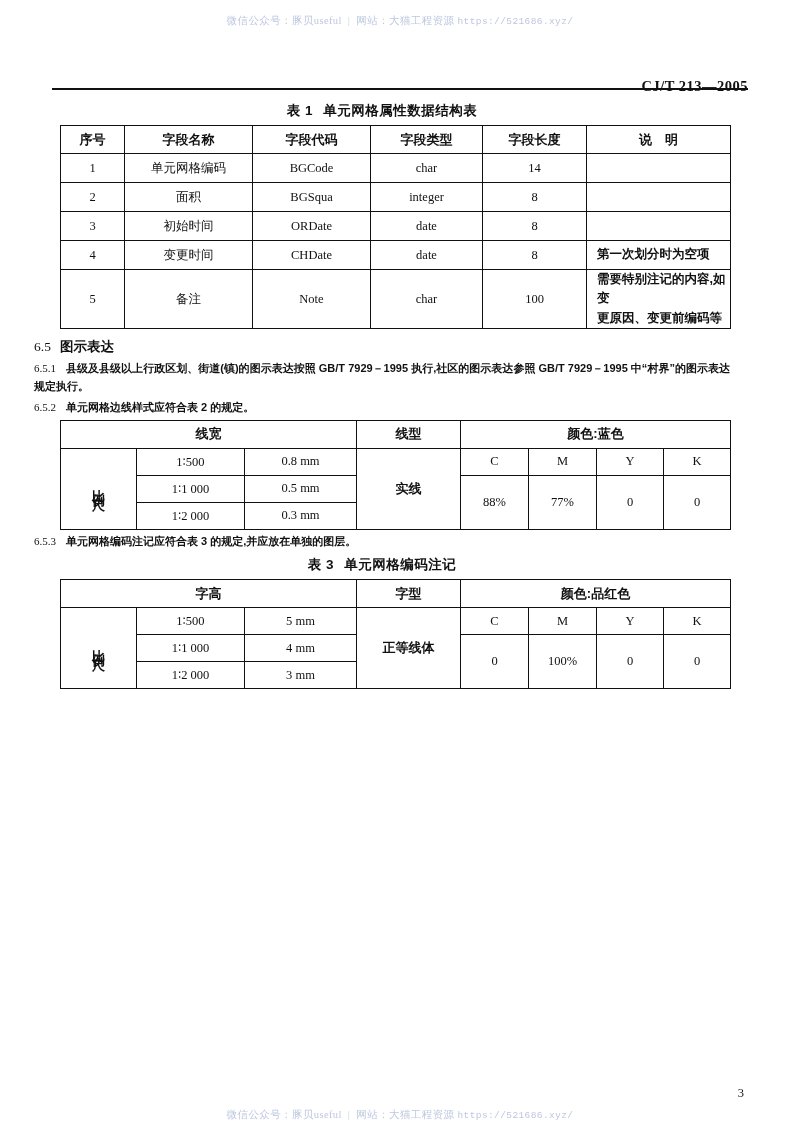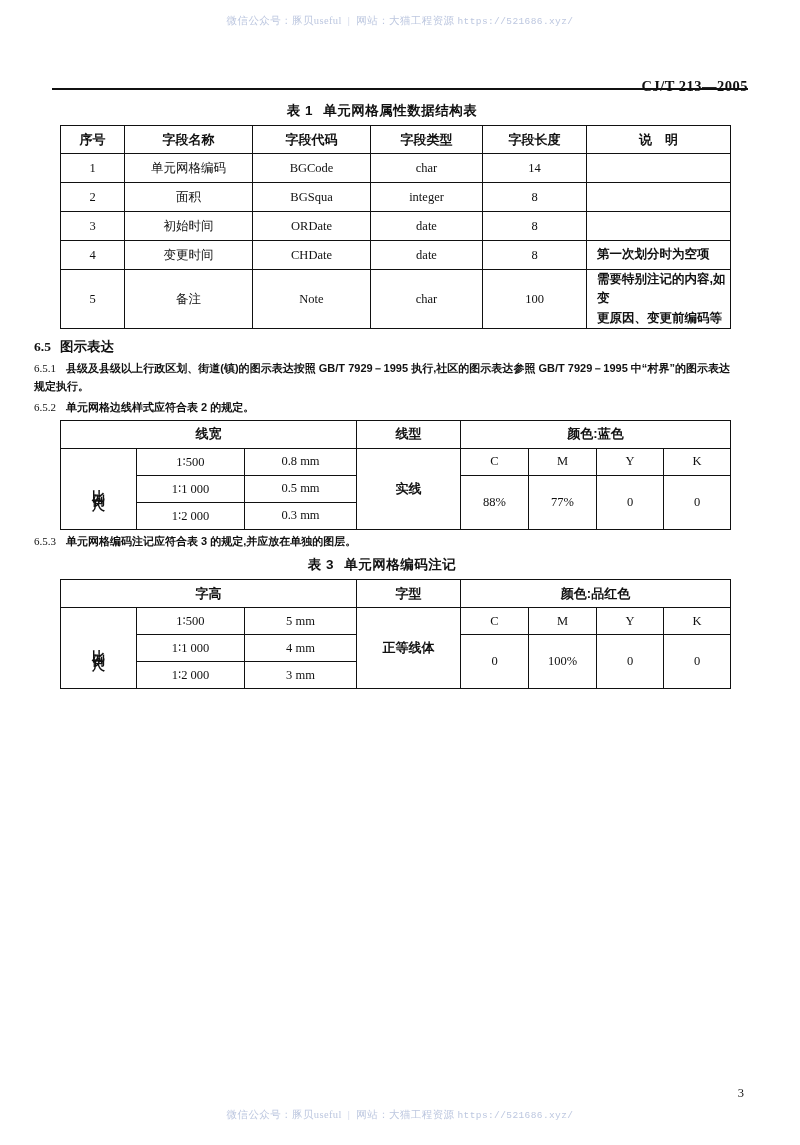--- a/index.html
+++ b/index.html
@@ -112,21 +112,21 @@
   .t1 td.note-cell.single { height: 28px; }
   .t1 tr.tall td { height: 52px; }
 
   
   .sec-head {
     font-family: "Liberation Sans", "DejaVu Sans", sans-serif;
     font-weight: bold;
     font-size: 13.5px;
     margin: 9px 0 4px 0;
   }
-  .sec-head .num { font-family: "Liberation Serif", "DejaVu Serif", serif; font-weight: bold; }
+  .sec-head .num { font-family: "Liberation Serif", "DejaVu Serif", serif; font-weight: normal; }
   .sec-head .gap { display: inline-block; width: 9px; }
 
   p.body-par {
     font-size: 11px;
     line-height: 1.62;
     margin: 3px 0 3px 0;
     text-align: justify;
     font-family: "Liberation Sans", "DejaVu Sans", sans-serif;
     font-weight: bold;
   }

